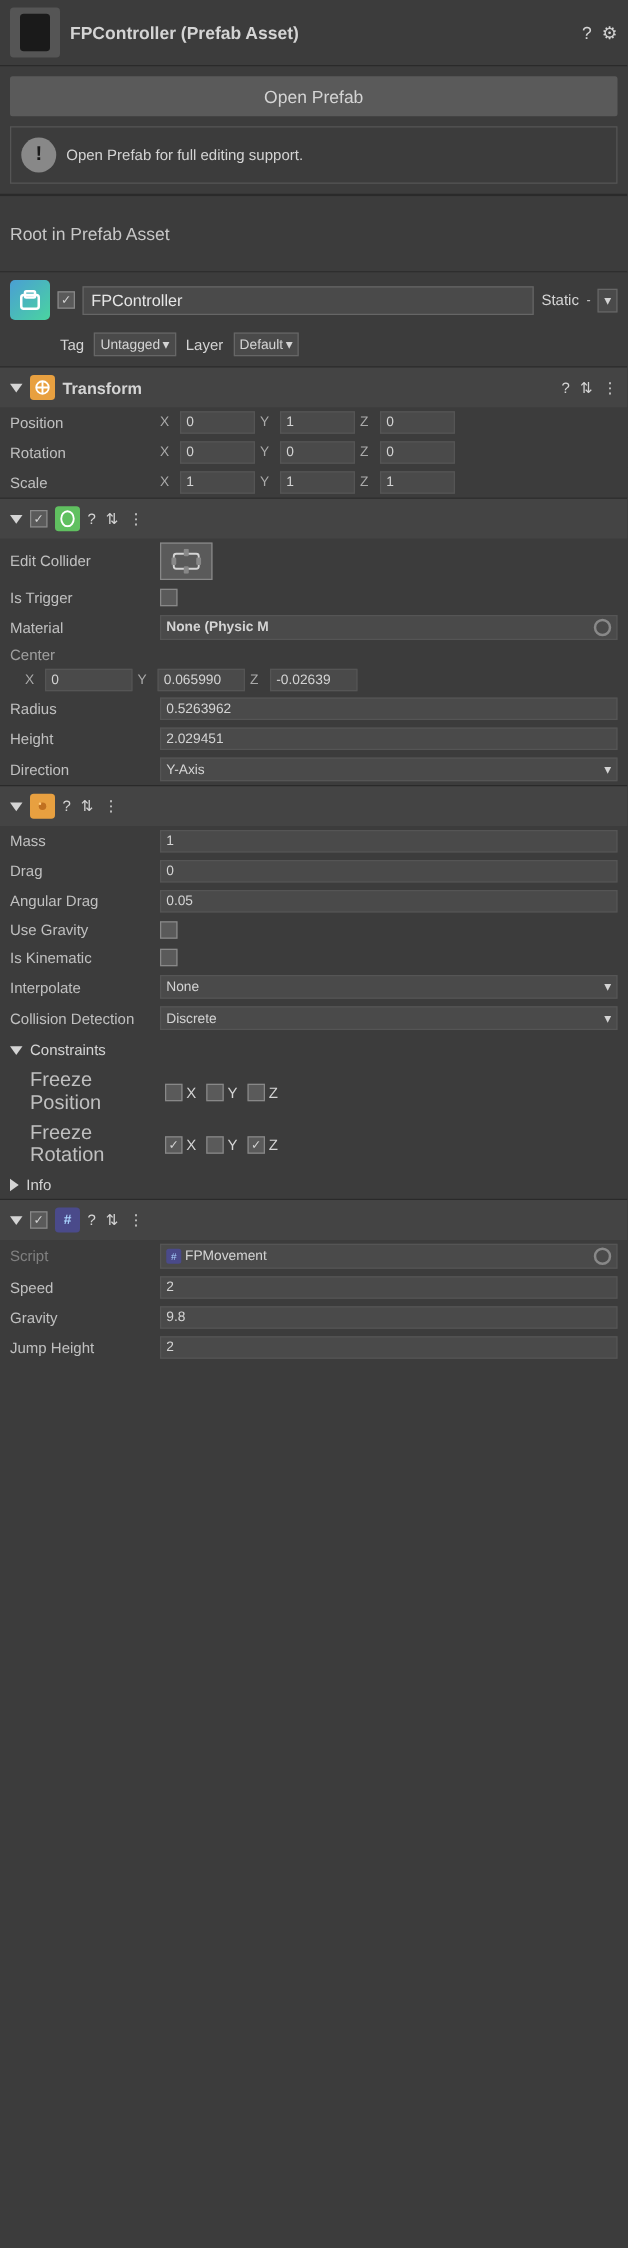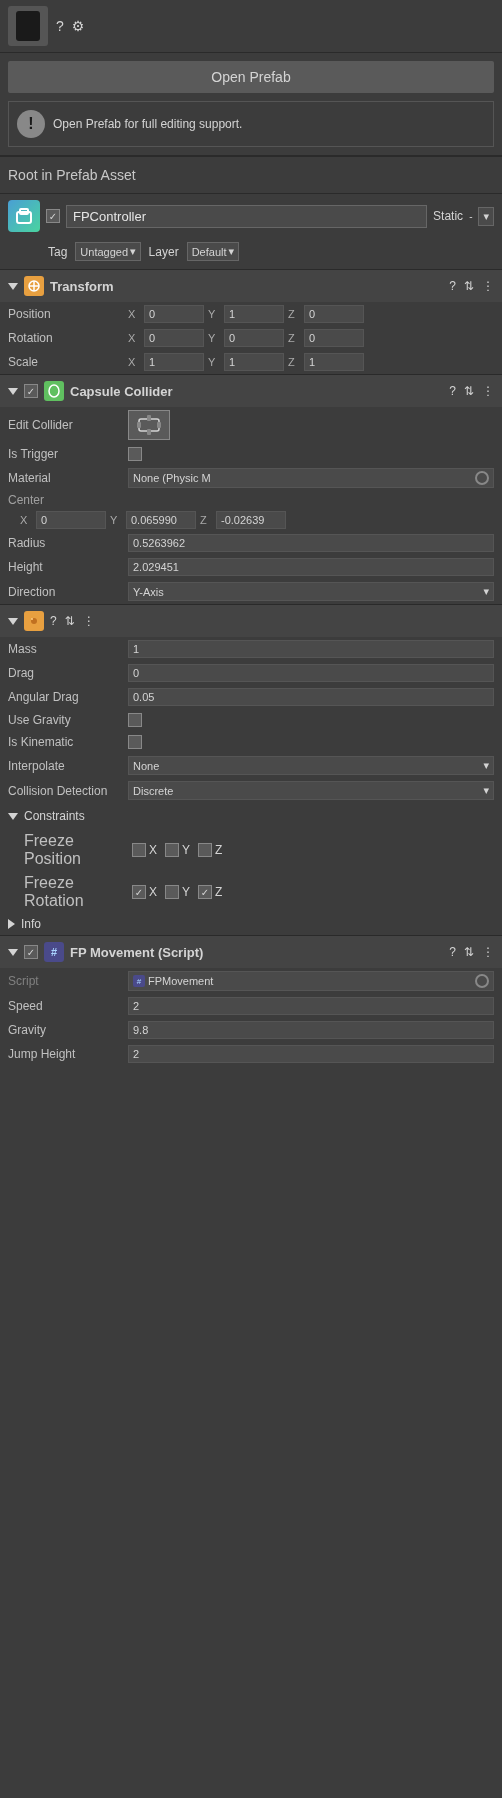--- a/index.html
+++ b/index.html
@@ -96,21 +96,21 @@
       flex-shrink: 0;
     }
 
     .section-divider {
       background: #2a2a2a;
       height: 2px;
       margin: 0;
     }
 
     .root-label {
-      padding: 10px 8px;
+      padding: 22px 8px;
       font-size: 14px;
       color: #c8c8c8;
       background: #3c3c3c;
       border-bottom: 1px solid #2a2a2a;
     }
 
     .game-object-header {
       display: flex;
       align-items: center;
       padding: 6px 8px;
@@ -375,20 +375,21 @@
     .material-value {
       background: #4a4a4a;
       border: 1px solid #555;
       color: #d4d4d4;
       padding: 2px 4px;
       font-size: 11px;
       flex: 1;
       display: flex;
       align-items: center;
       justify-content: space-between;
+      font-weight: bold;
     }
 
     .material-circle {
       width: 14px;
       height: 14px;
       border: 2px solid #888;
       border-radius: 50%;
     }
 
     .script-value {
@@ -419,20 +420,21 @@
 </head>
 <body>
 
 
 
 
 <div class="top-header">
   <div class="prefab-icon">
     <div class="prefab-icon-inner"></div>
   </div>
+  <span class="prefab-title">FPController (Prefab Asset)</span>
   <div class="header-icons">
     <button class="icon-btn">?</button>
     <button class="icon-btn">⚙</button>
   </div>
 </div>
 
 
 <button class="open-prefab-btn">Open Prefab</button>
 
 
@@ -534,21 +536,20 @@
 
 
 <div class="component-header">
   <div class="triangle-down"></div>
   <div class="checkbox-small checkbox-checked"></div>
   <div class="component-icon collider-icon">
     <svg width="14" height="14" viewBox="0 0 14 14">
       <ellipse cx="7" cy="7" rx="5" ry="6" fill="none" stroke="white" stroke-width="1.5"></ellipse>
     </svg>
   </div>
-  <span class="component-title">Capsule Collider</span>
   <div class="component-actions">
     <span style="cursor:pointer">?</span>
     <span style="cursor:pointer">⇅</span>
     <span style="cursor:pointer">⋮</span>
   </div>
 </div>
 
 
 <div class="prop-row">
   <span class="prop-label">Edit Collider</span>
@@ -727,21 +728,20 @@
 <div class="info-row">
   <div class="triangle-right"></div>
   <span>Info</span>
 </div>
 
 
 <div class="component-header">
   <div class="triangle-down"></div>
   <div class="checkbox-small checkbox-checked"></div>
   <div class="component-icon script-icon">#</div>
-  <span class="component-title">FP Movement (Script)</span>
   <div class="component-actions">
     <span style="cursor:pointer">?</span>
     <span style="cursor:pointer">⇅</span>
     <span style="cursor:pointer">⋮</span>
   </div>
 </div>
 
 
 <div class="prop-row">
   <span class="prop-label" style="color:#808080">Script</span>

